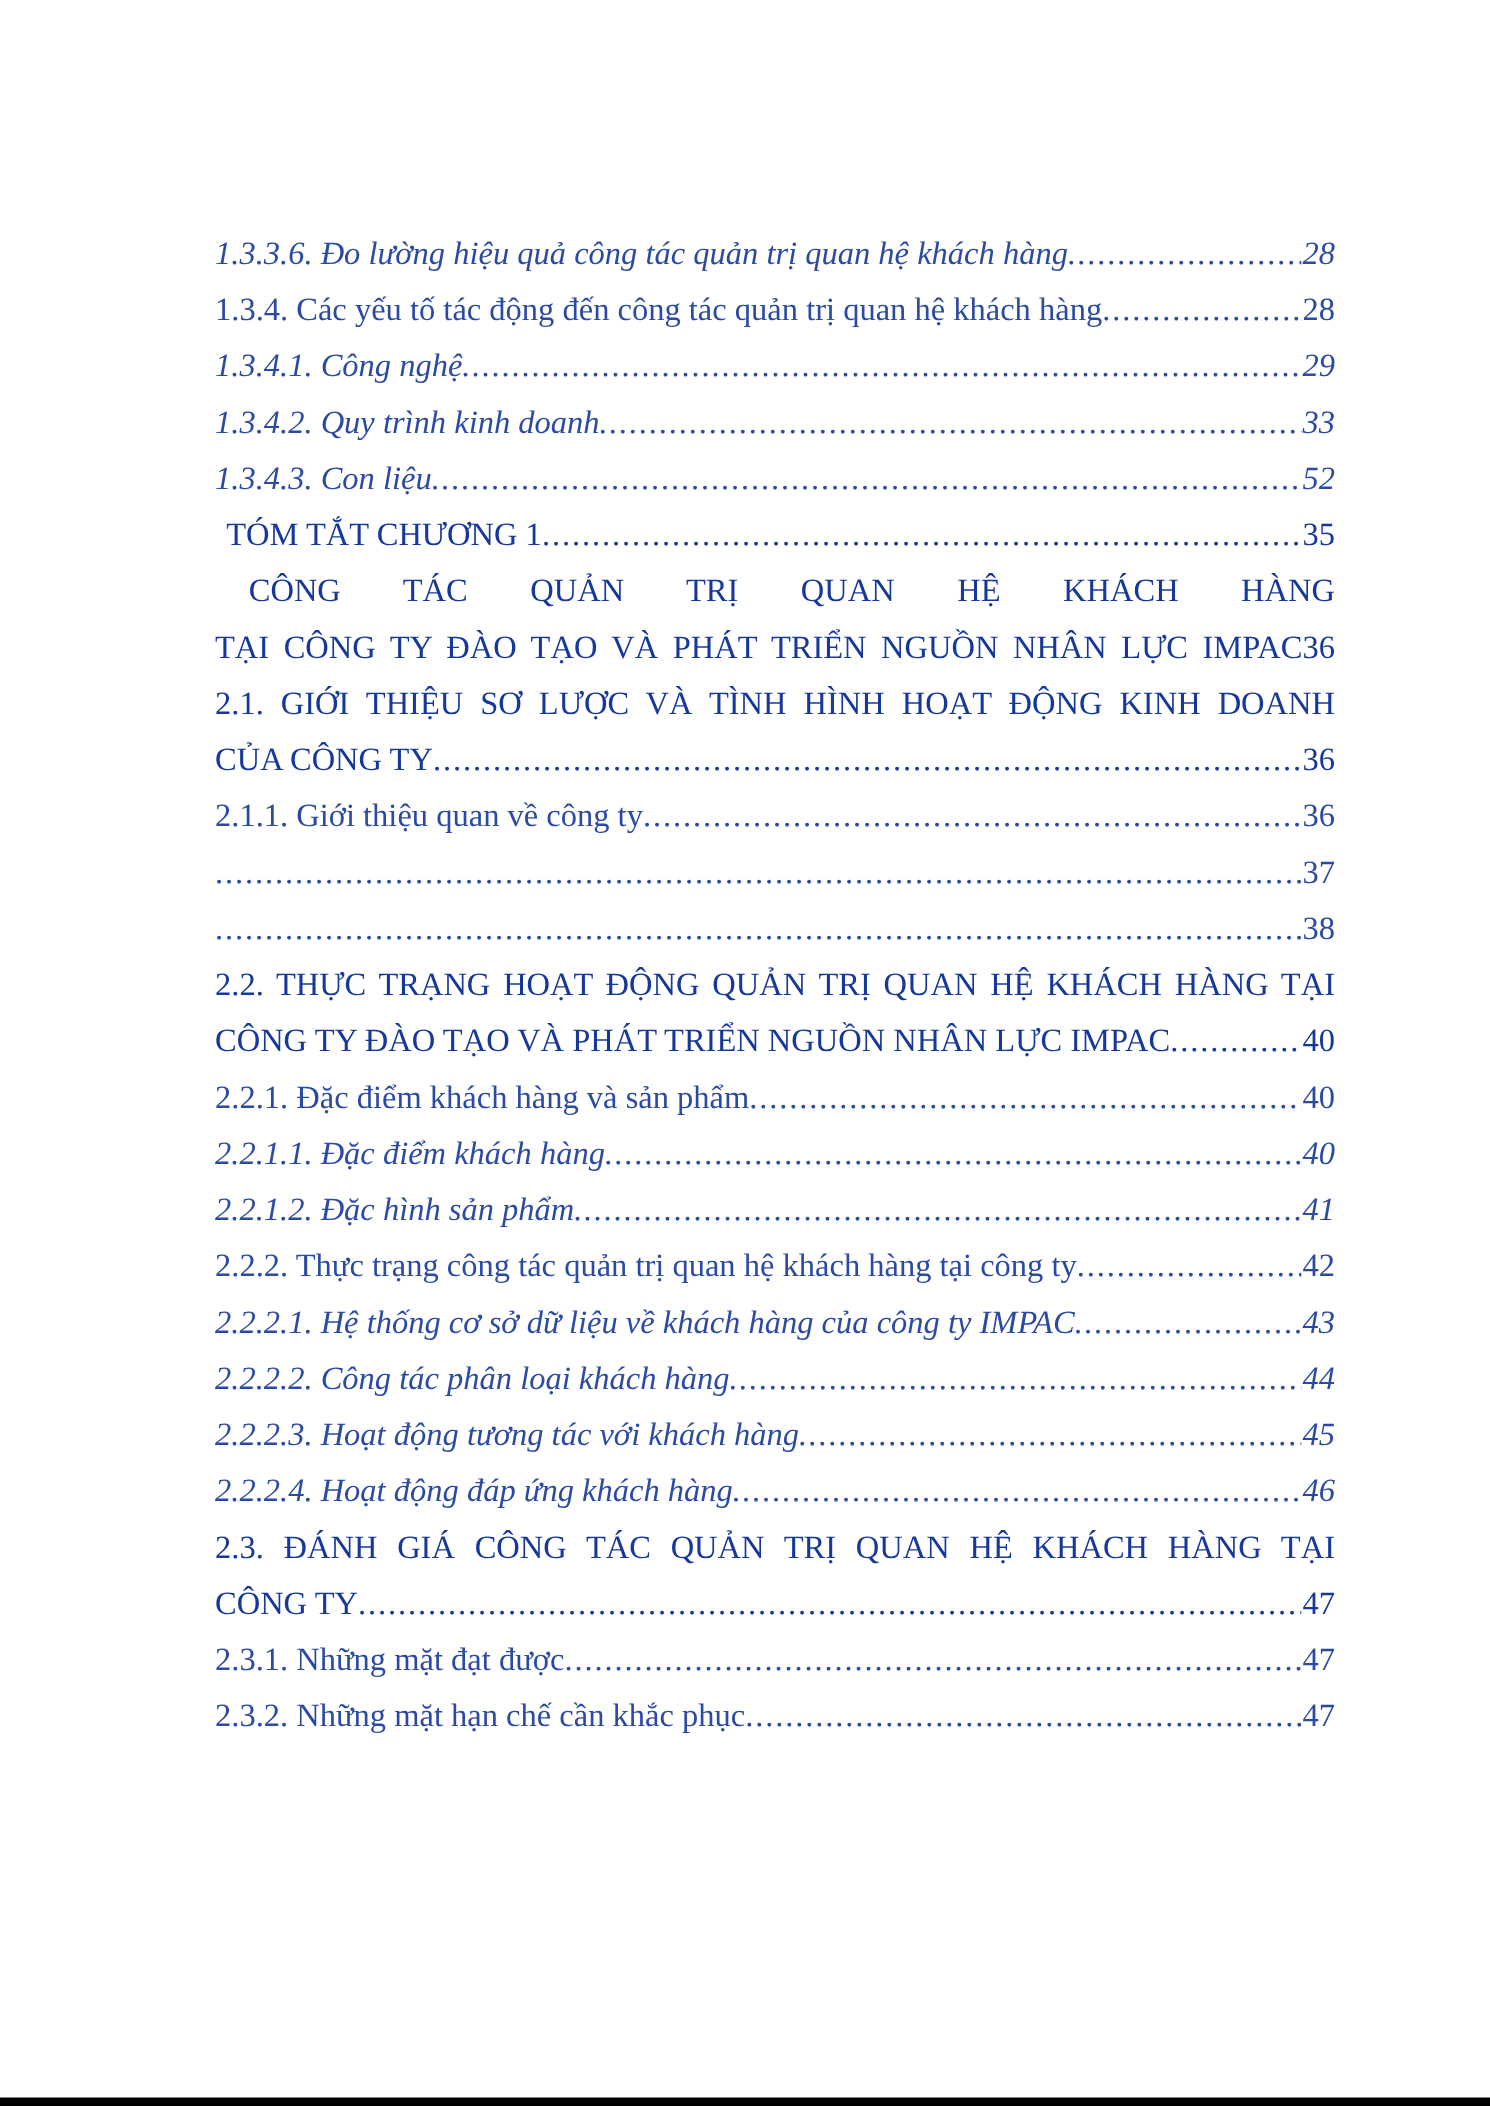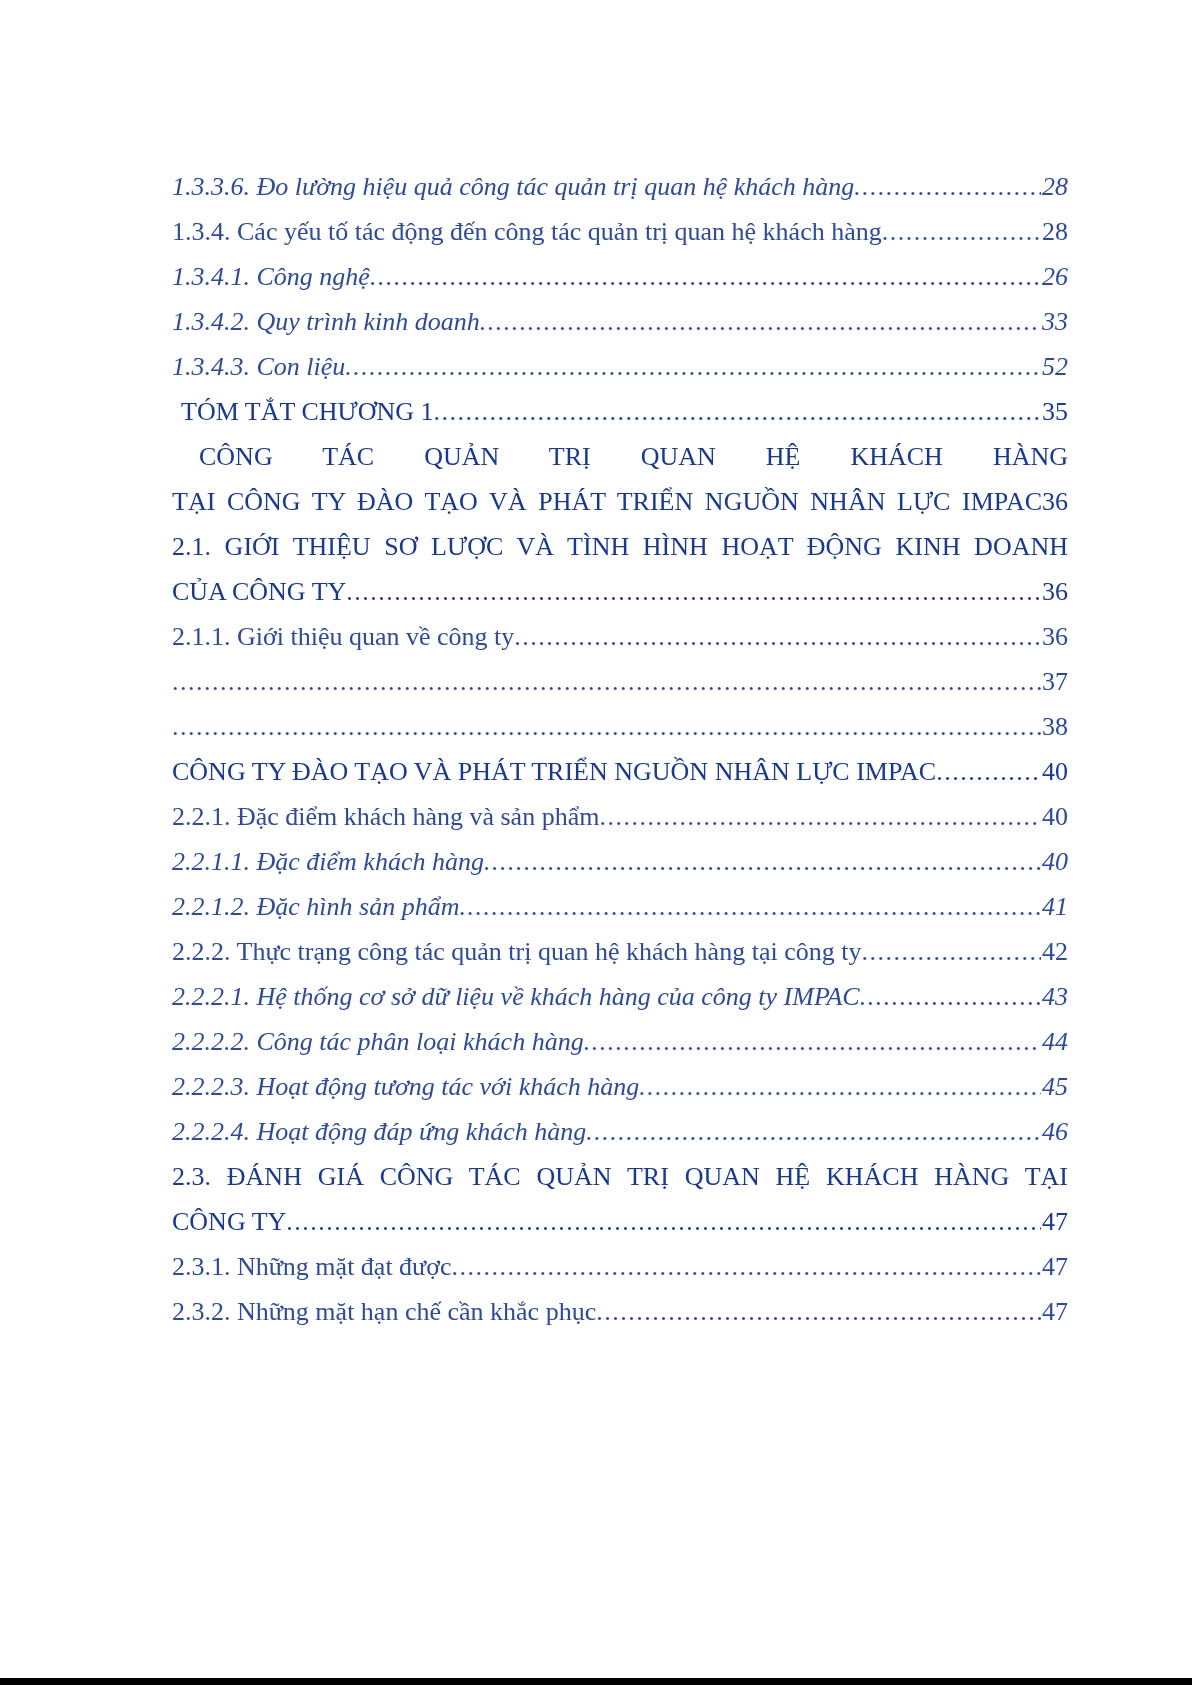--- a/index.html
+++ b/index.html
@@ -3,21 +3,21 @@
 <meta charset="utf-8">
 <style>
   html,body{margin:0;padding:0;}
   body{
     width:1192px;height:1685px;position:relative;overflow:hidden;
     background:#ffffff;
     font-family:"Liberation Serif","DejaVu Serif",serif;
   }
   .page{position:absolute;inset:0;}
   .toc{
-    position:absolute;left:172px;top:164px;width:896px;
+    position:absolute;left:172px;top:180px;width:896px;
     color:var(--entry-blue,#2b4aa3);
   }
   .row{
     display:flex;align-items:baseline;
     height:45px;line-height:45px;
     font-size:26px;white-space:nowrap;
   }
   .row .t{flex:0 0 auto;}
   .row .dots{
     flex:1 1 0;min-width:0;overflow:hidden;
@@ -49,21 +49,21 @@
     <span class="pg">28</span>
   </div>
       <div class="row item">
     <span class="t">1.3.4. Các yếu tố tác động đến công tác quản trị quan hệ khách hàng</span>
     <span class="dots">................................................................................................................................................................................................................................................</span>
     <span class="pg">28</span>
   </div>
       <div class="row subitem">
     <span class="t">1.3.4.1. Công nghệ</span>
     <span class="dots">................................................................................................................................................................................................................................................</span>
-    <span class="pg">26</span>
+    <span class="pg">29</span>
   </div>
       <div class="row subitem">
     <span class="t">1.3.4.2. Quy trình kinh doanh</span>
     <span class="dots">................................................................................................................................................................................................................................................</span>
     <span class="pg">33</span>
   </div>
       <div class="row subitem">
     <span class="t">1.3.4.3. Con liệu</span>
     <span class="dots">................................................................................................................................................................................................................................................</span>
     <span class="pg">52</span>
@@ -98,20 +98,25 @@
     <span class="dots">................................................................................................................................................................................................................................................</span>
     <span class="pg">36</span>
   </div>
       <div class="row item">
     <span class="dots">................................................................................................................................................................................................................................................</span>
     <span class="pg">37</span>
   </div>
       <div class="row item">
     <span class="dots">................................................................................................................................................................................................................................................</span>
     <span class="pg">38</span>
+  </div>
+      <div class="row heading justify">
+    <span class="t">2.2. THỰC TRẠNG HOẠT ĐỘNG QUẢN TRỊ QUAN HỆ KHÁCH HÀNG TẠI</span>
+    
+    
   </div>
       <div class="row heading">
     <span class="t">CÔNG TY ĐÀO TẠO VÀ PHÁT TRIỂN NGUỒN NHÂN LỰC IMPAC</span>
     <span class="dots">................................................................................................................................................................................................................................................</span>
     <span class="pg">40</span>
   </div>
       <div class="row item">
     <span class="t">2.2.1. Đặc điểm khách hàng và sản phẩm</span>
     <span class="dots">................................................................................................................................................................................................................................................</span>
     <span class="pg">40</span>

